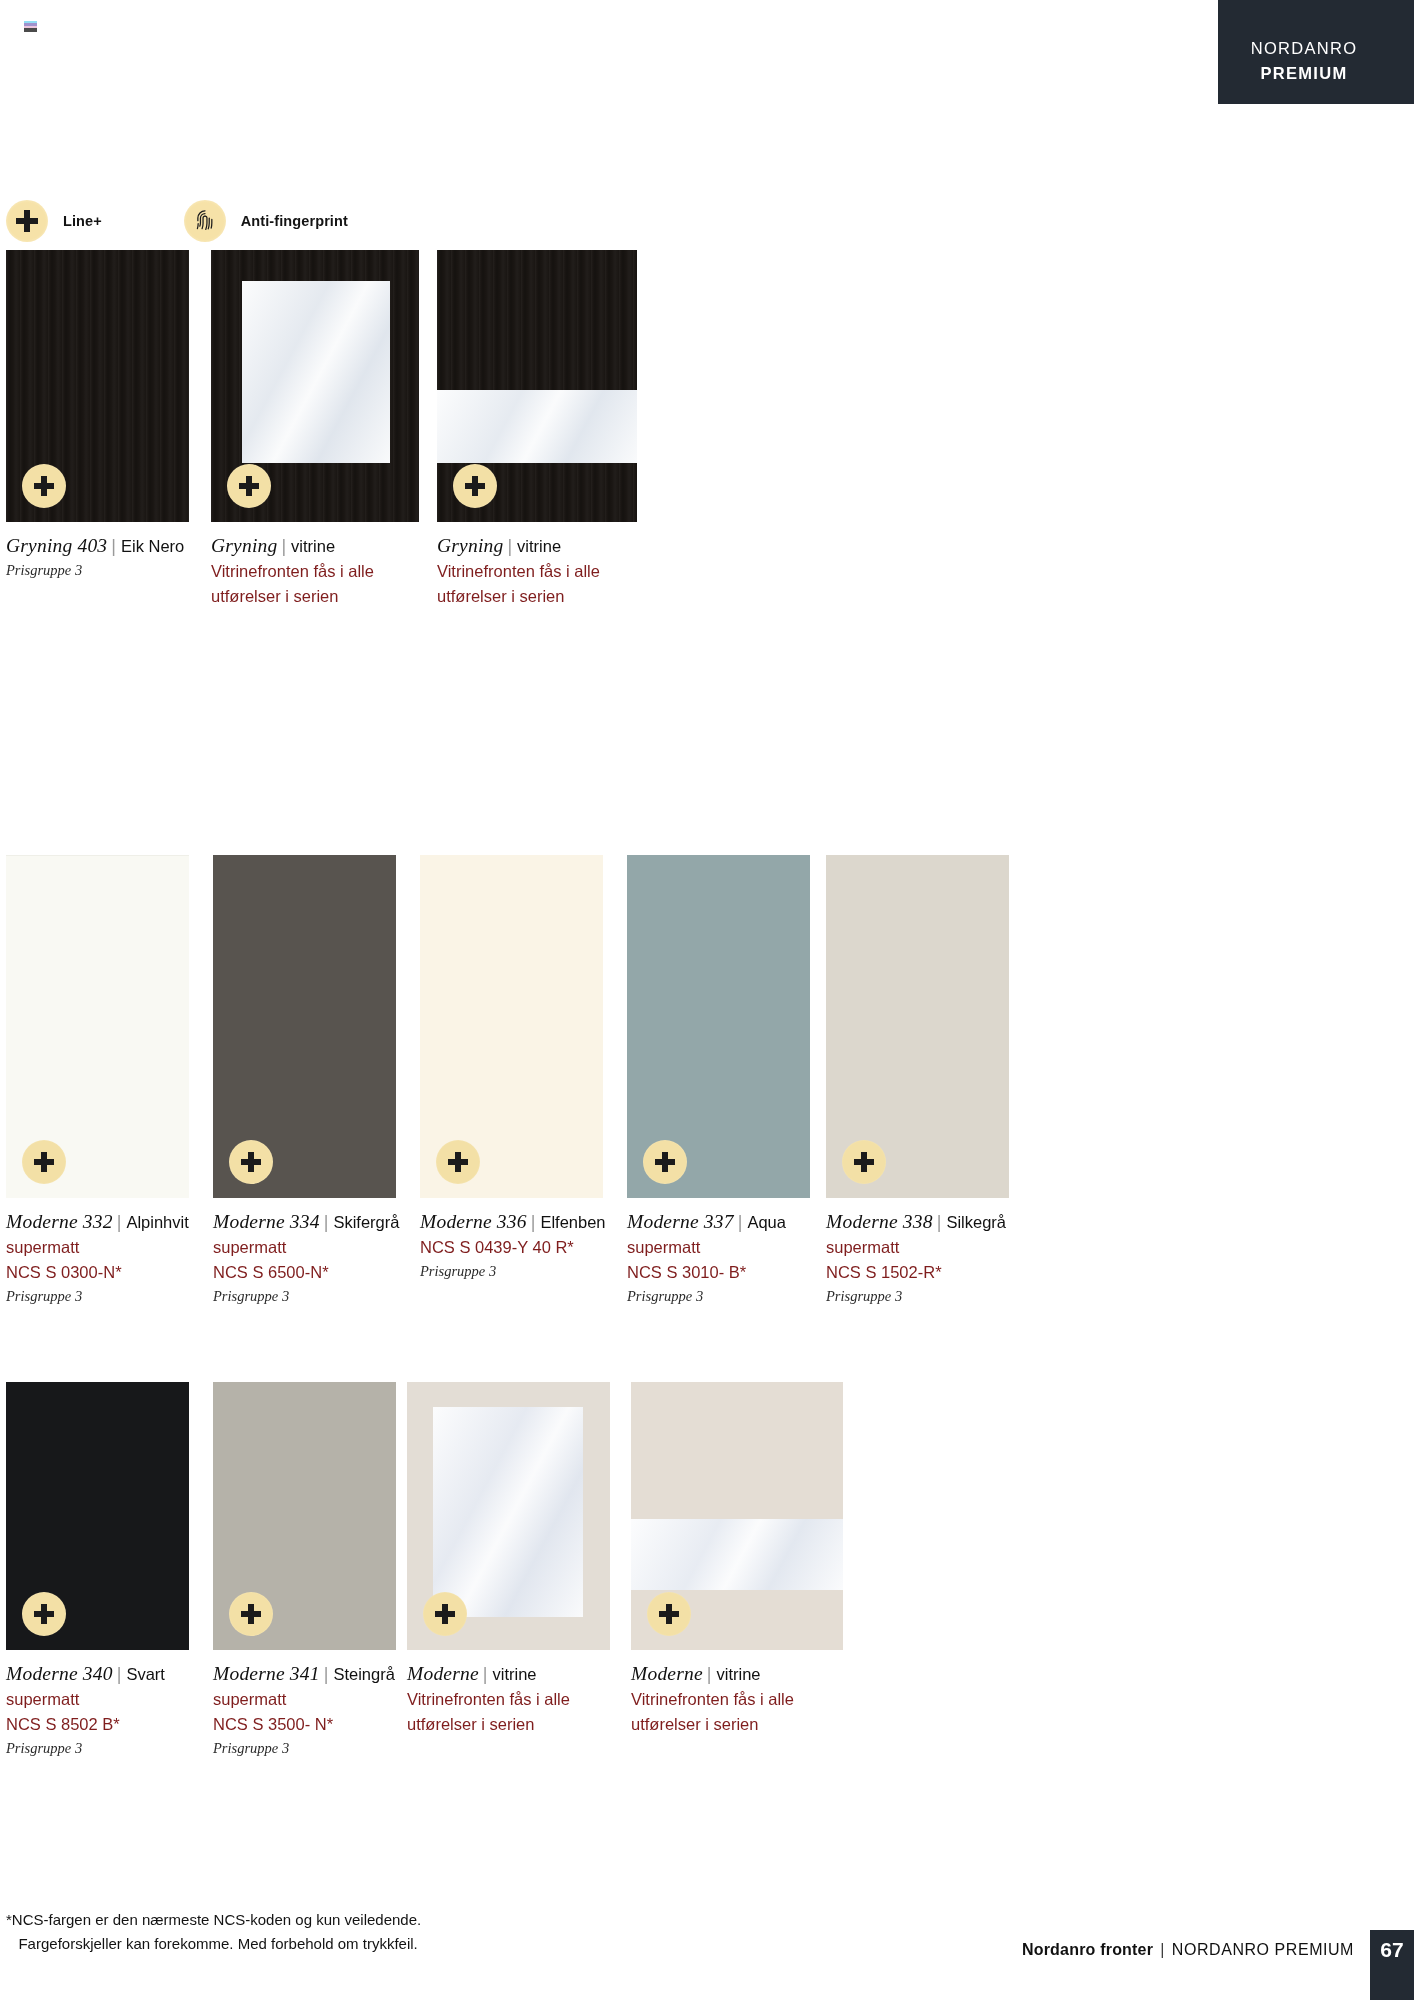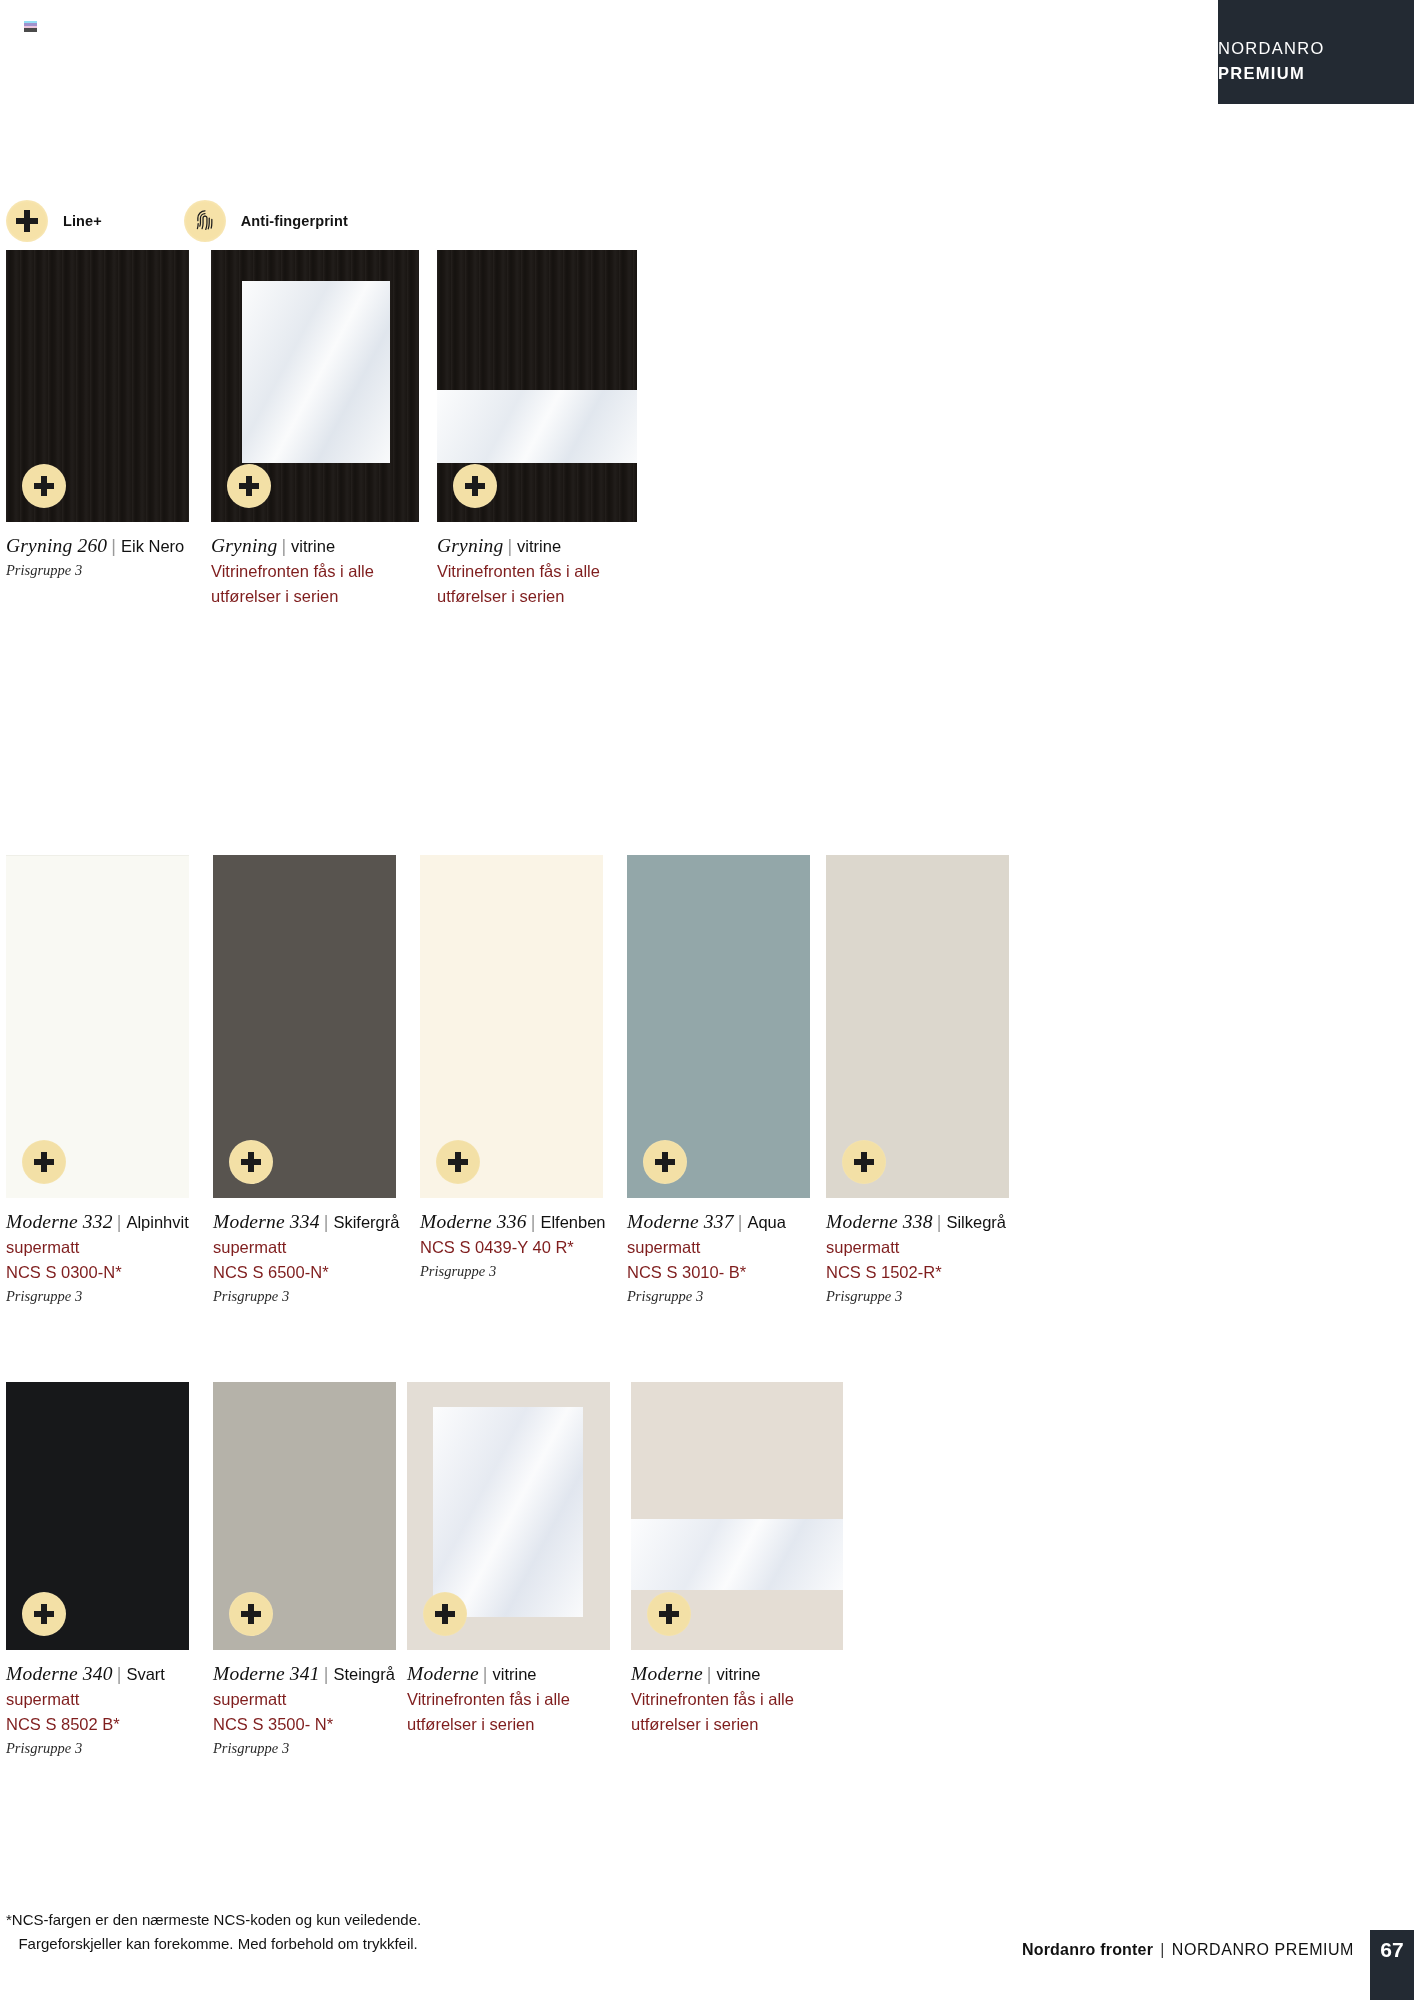--- a/index.html
+++ b/index.html
@@ -30,21 +30,21 @@
 
   
   .brand-block {
     position: absolute;
     right: 0;
     top: 0;
     width: 196px;
     height: 104px;
     background: #232a33;
     color: #ffffff;
-    text-align: left;
+    text-align: center;
     padding: 36px 24px 0 0;
   }
   .brand-block .b1 {
     font-size: 16.5px;
     letter-spacing: 1.3px;
     font-weight: 400;
     line-height: 1.5;
   }
   .brand-block .b2 {
     font-size: 16.5px;
@@ -233,21 +233,21 @@
 
   <div class="cell" style="width:183px;margin-right:22px;">
     <div class="swatch" style="width:183px;height:272px;background:#1a1613;">
       <div class="wood-tex"></div>
       <span class="plus-badge">
           <span class="plus-glyph"></span>
         </span>
     </div>
     <div class="caption">
       <div class="cap-title">
-        <span class="serif-name">Gryning 260</span><span class="sep">|</span><span class="plain">Eik Nero</span>
+        <span class="serif-name">Gryning 403</span><span class="sep">|</span><span class="plain">Eik Nero</span>
       </div>
       <div class="cap-price">Prisgruppe 3</div>
     </div>
   </div>
 
   <div class="cell" style="width:208px;margin-right:18px;">
     <div class="swatch" style="width:208px;height:272px;background:#1a1613;">
       <div class="wood-tex"></div>
       <div style="position:absolute;left:31px;top:31px;right:29px;bottom:59px;background:#e7ebef;">
         <div class="glass-tex"></div>

